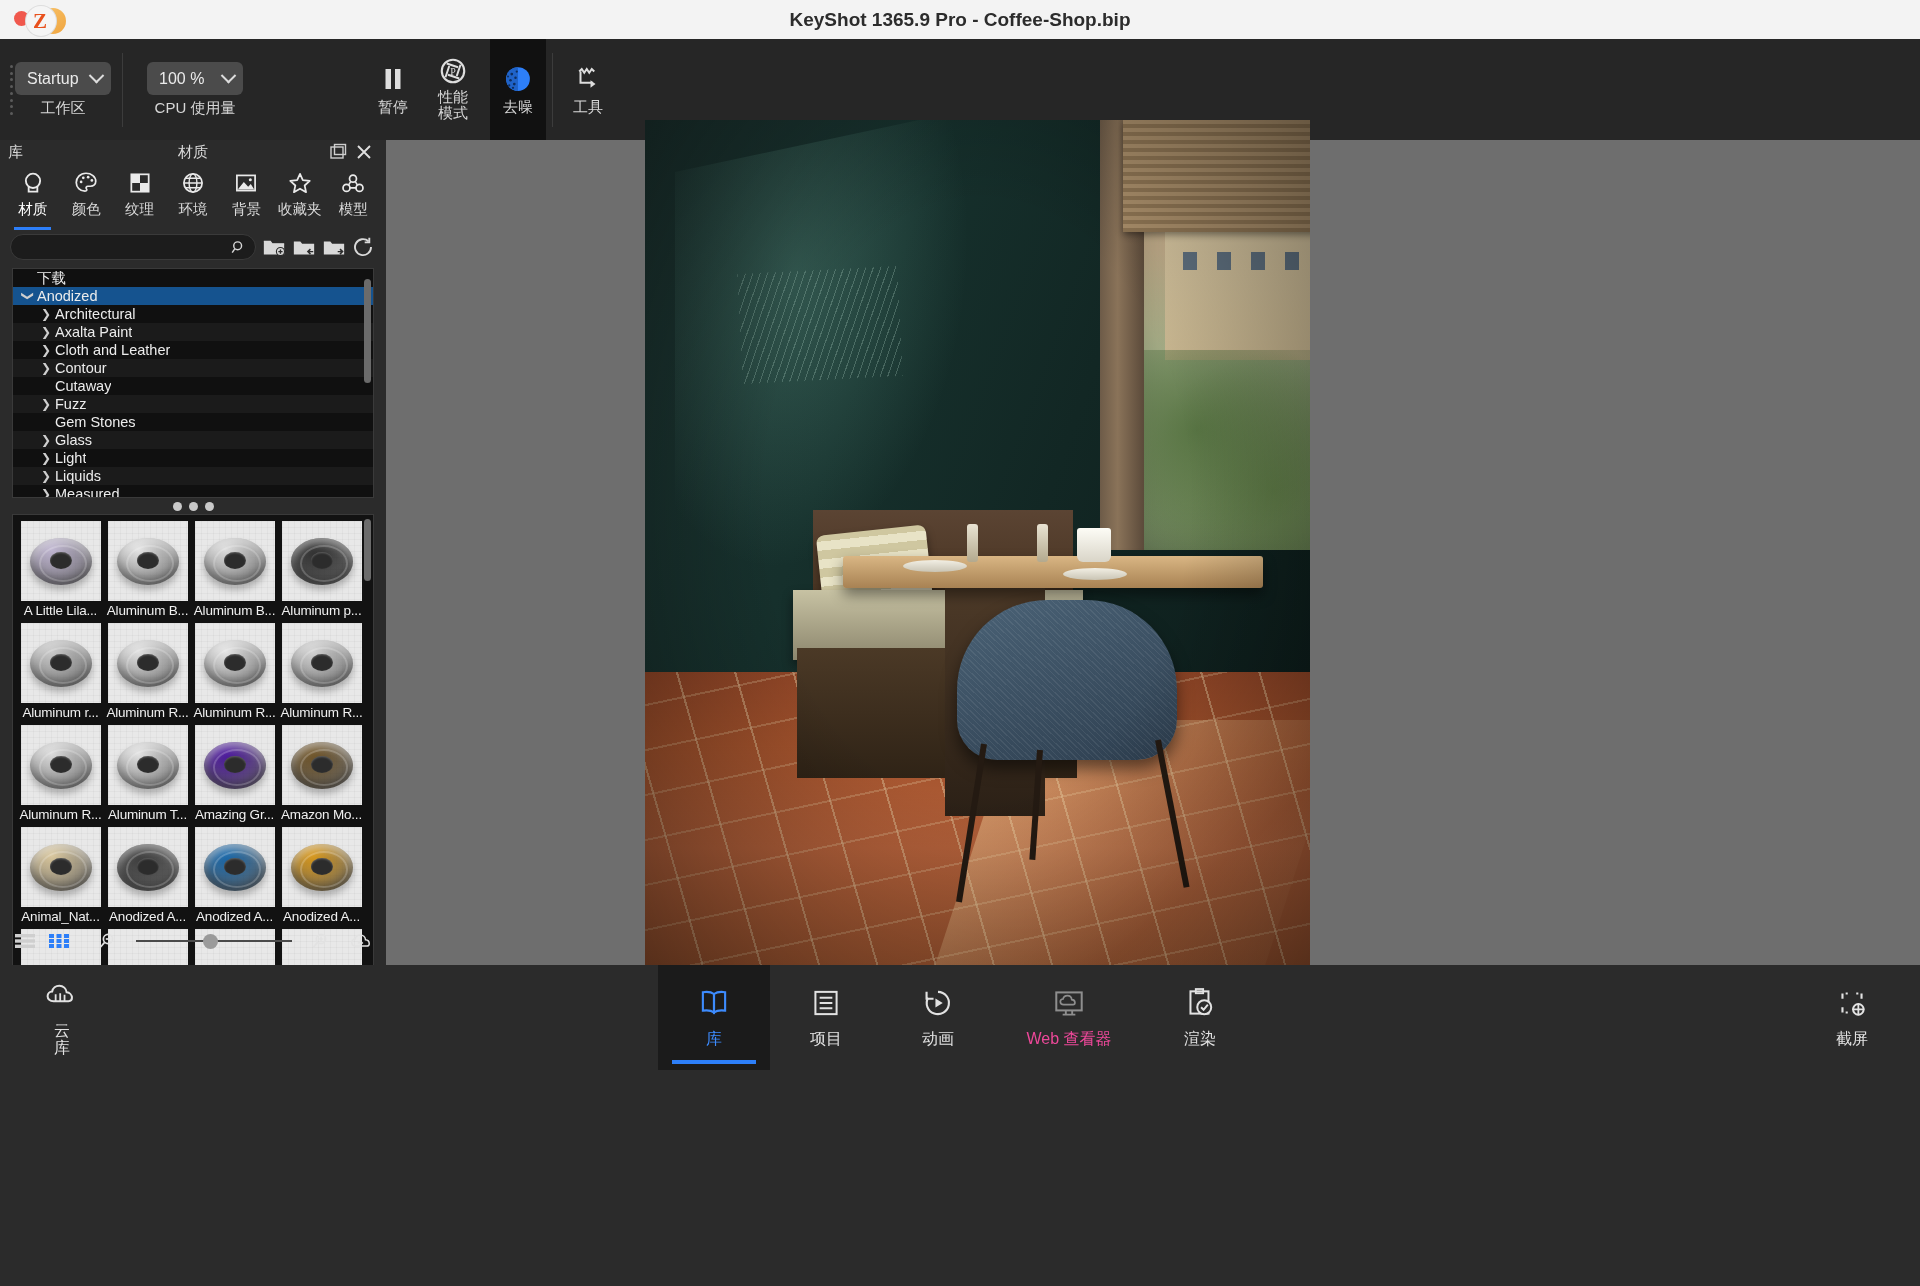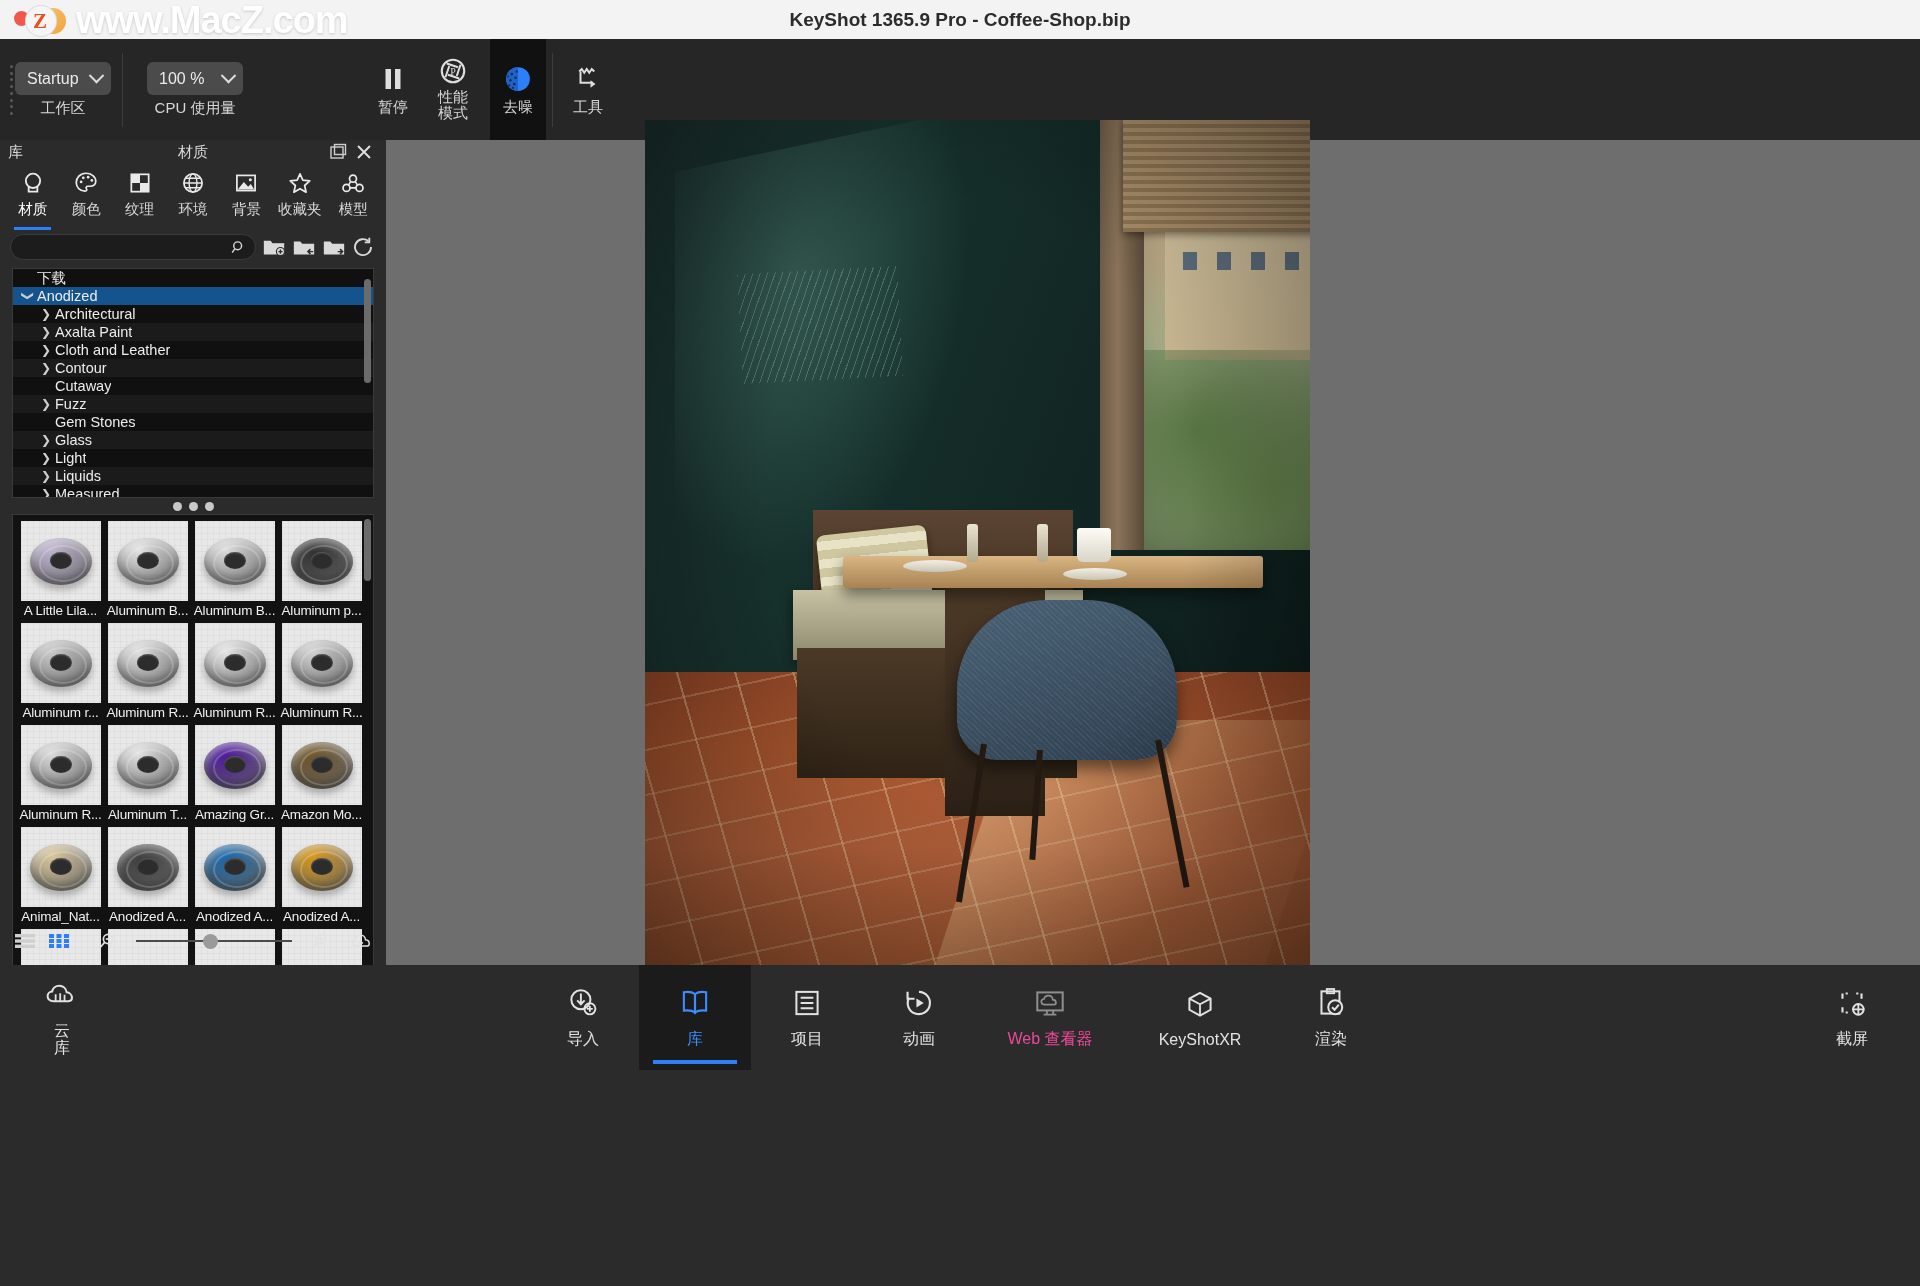--- a/index.html
+++ b/index.html
@@ -351,21 +351,20 @@
 <div id="titlebar">
   <div id="traffic">
     <span class="tl red"></span>
     <span class="tl green"></span>
   </div>
   <div id="zlogo">
     <span class="zo"></span>
     <span class="zc"></span>
     <span class="zletter">Z</span>
   </div>
-  <div id="watermark">www.MacZ.com</div>
   <div id="apptitle">KeyShot 1365.9 Pro  - Coffee-Shop.bip</div>
 </div>
 
 <div id="ribbon">
 
   <div class="ribgroup" style="left:0; width:122px;">
     <span class="dotcol">
       <i></i>
         <i></i>
         <i></i>
@@ -823,29 +822,20 @@
     <div class="nav" style="margin-left:6px;">
       <svg class="ni" viewBox="0 0 34 34">
         <path d="M9 21 C5.6 21 3.4 18.9 3.4 16.3 C3.4 13.9 5.3 11.9 7.7 11.8 C8.3 8.6 11.1 6.3 14.5 6.3 C18.1 6.3 21.1 9.1 21.4 12.6 C24.2 12.8 26.4 15.1 26.4 17.8 C26.4 19.6 25.1 21 23.2 21 Z" fill="none" stroke="#e2e2e2" stroke-width="1.9"></path>
         <path d="M11 14.5 L11 21 M15.3 13.5 L15.3 21 M19.4 14.8 L19.4 21" stroke="#e2e2e2" stroke-width="1.7"></path>
       </svg>
       <span class="nl" style="line-height:1.05; text-align:center;"><span>云</span><br><span>库</span></span>
     </div>
 
     <div style="flex:1;"></div>
 
-    <div class="nav">
-      <svg class="ni" viewBox="0 0 34 34">
-        <circle cx="15" cy="14" r="9" fill="none" stroke="#e2e2e2" stroke-width="1.9"></circle>
-        <path d="M15 8 L15 18 M11.5 14.5 L15 18.2 L18.5 14.5" stroke="#e2e2e2" stroke-width="1.8" fill="none"></path>
-        <circle cx="23.5" cy="22.5" r="5.2" fill="none" stroke="#e2e2e2" stroke-width="1.8"></circle>
-        <path d="M23.5 19.8 L23.5 25.2 M20.8 22.5 L26.2 22.5" stroke="#e2e2e2" stroke-width="1.7"></path>
-      </svg>
-      <span class="nl">导入</span>
-    </div>
 
     <div class="nav active">
       <svg class="ni" viewBox="0 0 34 34">
         <path d="M17 8.5 C14.4 6.6 10.5 6.2 6.5 6.8 L6.5 24.2 C10.5 23.6 14.4 24 17 25.9 Z" fill="none" stroke="#3d8bfd" stroke-width="2"></path>
         <path d="M17 8.5 C19.6 6.6 23.5 6.2 27.5 6.8 L27.5 24.2 C23.5 23.6 19.6 24 17 25.9 Z" fill="none" stroke="#3d8bfd" stroke-width="2"></path>
       </svg>
       <span class="nl">库</span>
     </div>
 
     <div class="nav">
@@ -867,27 +857,20 @@
 
     <div class="nav dim" style="width:150px;">
       <svg class="ni" viewBox="0 0 34 34">
         <rect x="5" y="7" width="24" height="17" fill="none" stroke="#8e8e8e" stroke-width="1.9"></rect>
         <path d="M14 24 L14 28 M20 24 L20 28 M11 28 L23 28" stroke="#8e8e8e" stroke-width="1.8"></path>
         <path d="M12 18.5 C10 18.5 8.8 17.3 8.8 15.8 C8.8 14.4 10 13.2 11.4 13.2 C11.8 11.3 13.5 10 15.5 10 C17.7 10 19.4 11.7 19.6 13.8 C21.3 13.9 22.6 15.2 22.6 16.8 C22.6 17.8 21.9 18.5 20.8 18.5 Z" fill="none" stroke="#8e8e8e" stroke-width="1.6"></path>
       </svg>
       <span class="nl">Web 查看器</span>
     </div>
 
-    <div class="nav" style="width:150px;">
-      <svg class="ni" viewBox="0 0 34 34">
-        <path d="M17 5.5 L27 11 L27 21.5 L17 27 L7 21.5 L7 11 Z" fill="none" stroke="#e2e2e2" stroke-width="1.9"></path>
-        <path d="M7 11 L17 16.3 L27 11 M17 16.3 L17 27" fill="none" stroke="#e2e2e2" stroke-width="1.7"></path>
-      </svg>
-      <span class="nl">KeyShotXR</span>
-    </div>
 
     <div class="nav">
       <svg class="ni" viewBox="0 0 34 34">
         <rect x="8" y="6" width="17" height="21" fill="none" stroke="#e2e2e2" stroke-width="1.9"></rect>
         <rect x="13" y="3.8" width="7" height="4" fill="none" stroke="#e2e2e2" stroke-width="1.7"></rect>
         <circle cx="21" cy="21" r="6.6" fill="#2b2b2b" stroke="#e2e2e2" stroke-width="1.9"></circle>
         <path d="M18 21 L20.4 23.4 L24.4 18.6" fill="none" stroke="#e2e2e2" stroke-width="1.9"></path>
       </svg>
       <span class="nl">渲染</span>
     </div>

